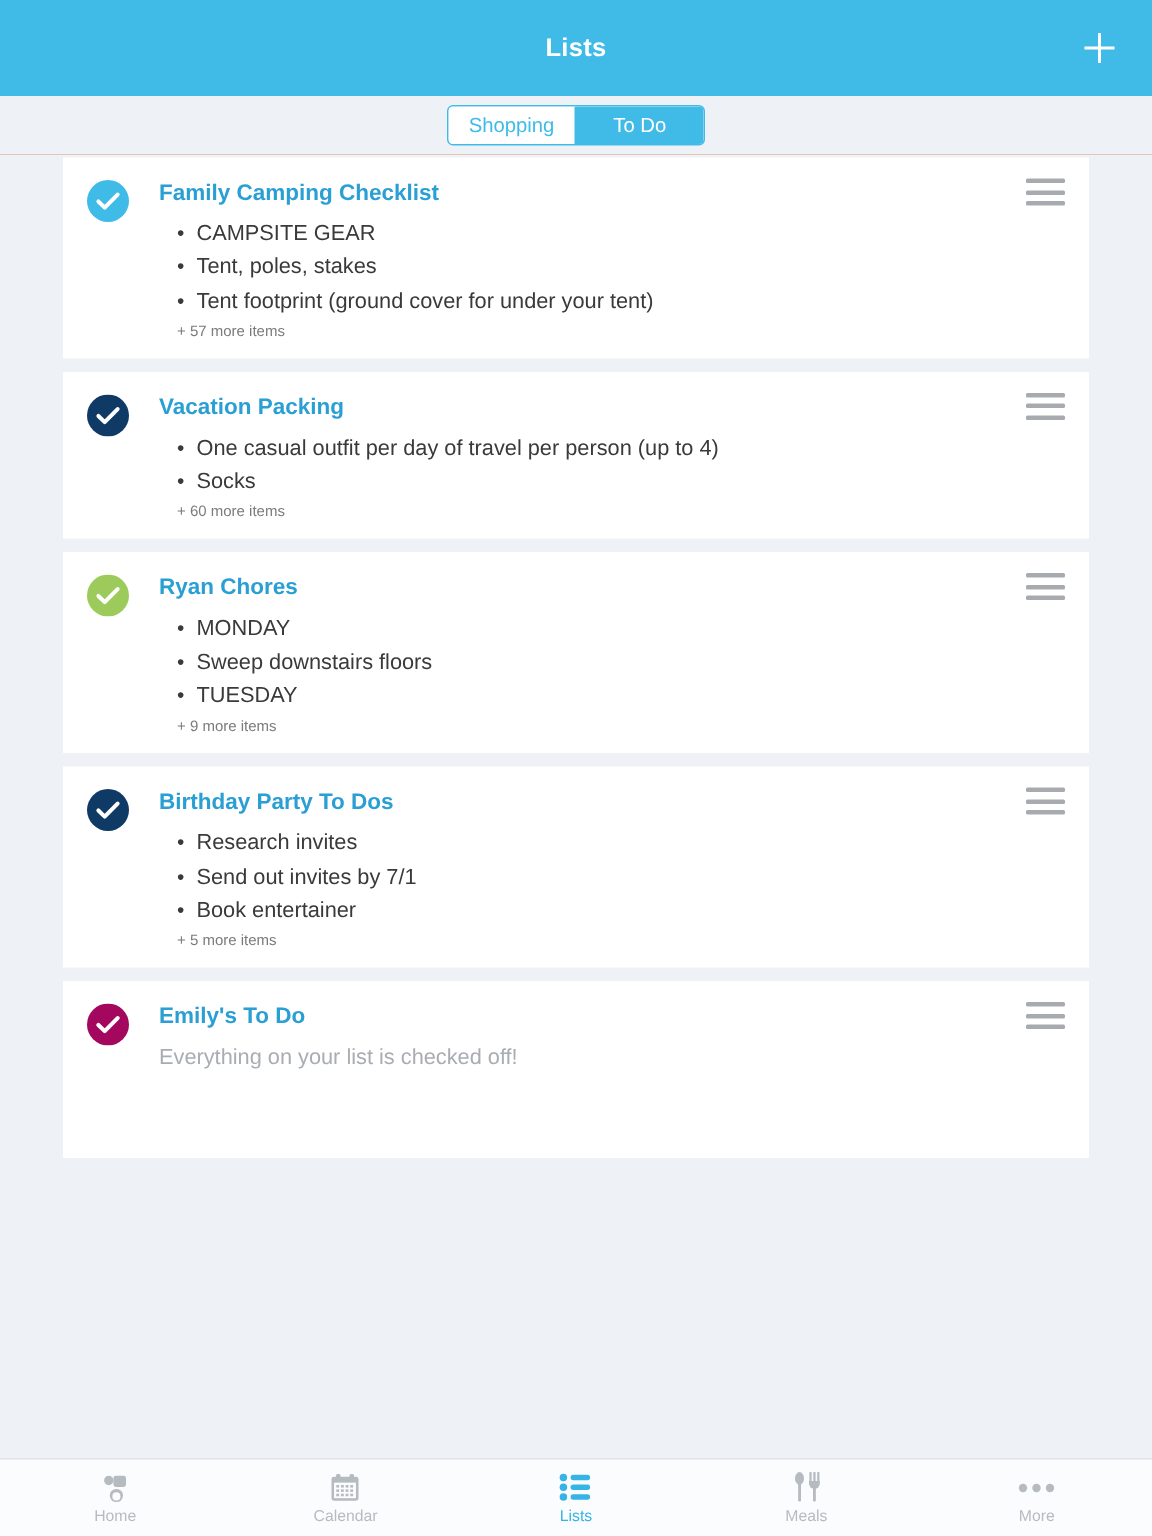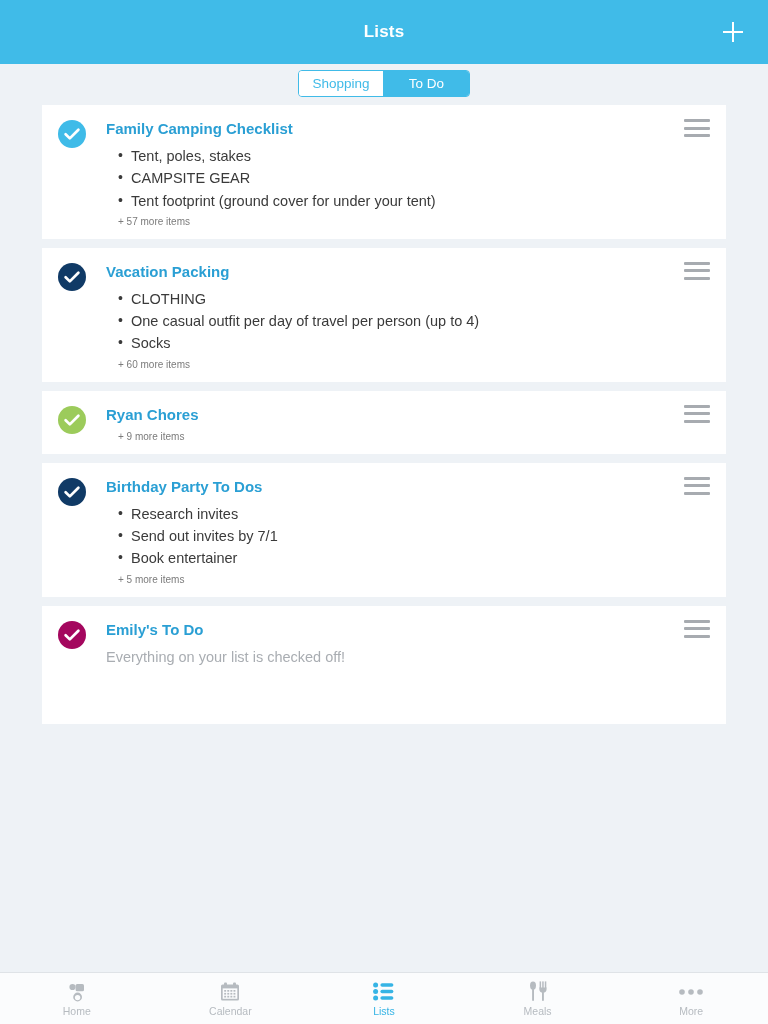--- a/index.html
+++ b/index.html
@@ -217,22 +217,22 @@
     <div class="card">
       <div class="card-check">
         <svg width="28" height="28" viewBox="0 0 28 28">
           <circle cx="14" cy="14" r="14" class="cc" fill="#3fbbe8"></circle>
           <path d="M7.6 14.3 L11.8 18.4 L20.4 9.7" stroke="#ffffff" stroke-width="2.7" fill="none" stroke-linecap="round" stroke-linejoin="round"></path>
         </svg>
       </div>
       <div class="card-main">
         <div class="card-title">Family Camping Checklist</div>
         <ul class="card-items">
+          <li>CAMPSITE GEAR</li>
           <li>Tent, poles, stakes</li>
-          <li>CAMPSITE GEAR</li>
           <li>Tent footprint (ground cover for under your tent)</li>
         </ul>
         <div class="card-more">+ 57 more items</div>
       </div>
       <div class="card-handle">
         <span></span>
         <span></span>
         <span></span>
       </div>
     </div>
@@ -240,21 +240,20 @@
     <div class="card">
       <div class="card-check">
         <svg width="28" height="28" viewBox="0 0 28 28">
           <circle cx="14" cy="14" r="14" class="cc" fill="#103a66"></circle>
           <path d="M7.6 14.3 L11.8 18.4 L20.4 9.7" stroke="#ffffff" stroke-width="2.7" fill="none" stroke-linecap="round" stroke-linejoin="round"></path>
         </svg>
       </div>
       <div class="card-main">
         <div class="card-title">Vacation Packing</div>
         <ul class="card-items">
-          <li>CLOTHING</li>
           <li> One casual outfit per day of travel per person (up to 4)</li>
           <li> Socks</li>
         </ul>
         <div class="card-more">+ 60 more items</div>
       </div>
       <div class="card-handle">
         <span></span>
         <span></span>
         <span></span>
       </div>
@@ -262,20 +261,25 @@
 
     <div class="card">
       <div class="card-check">
         <svg width="28" height="28" viewBox="0 0 28 28">
           <circle cx="14" cy="14" r="14" class="cc" fill="#9ccb5b"></circle>
           <path d="M7.6 14.3 L11.8 18.4 L20.4 9.7" stroke="#ffffff" stroke-width="2.7" fill="none" stroke-linecap="round" stroke-linejoin="round"></path>
         </svg>
       </div>
       <div class="card-main">
         <div class="card-title">Ryan Chores</div>
+        <ul class="card-items">
+          <li>MONDAY</li>
+          <li>Sweep downstairs floors</li>
+          <li>TUESDAY</li>
+        </ul>
         <div class="card-more">+ 9 more items</div>
       </div>
       <div class="card-handle">
         <span></span>
         <span></span>
         <span></span>
       </div>
     </div>
 
 

